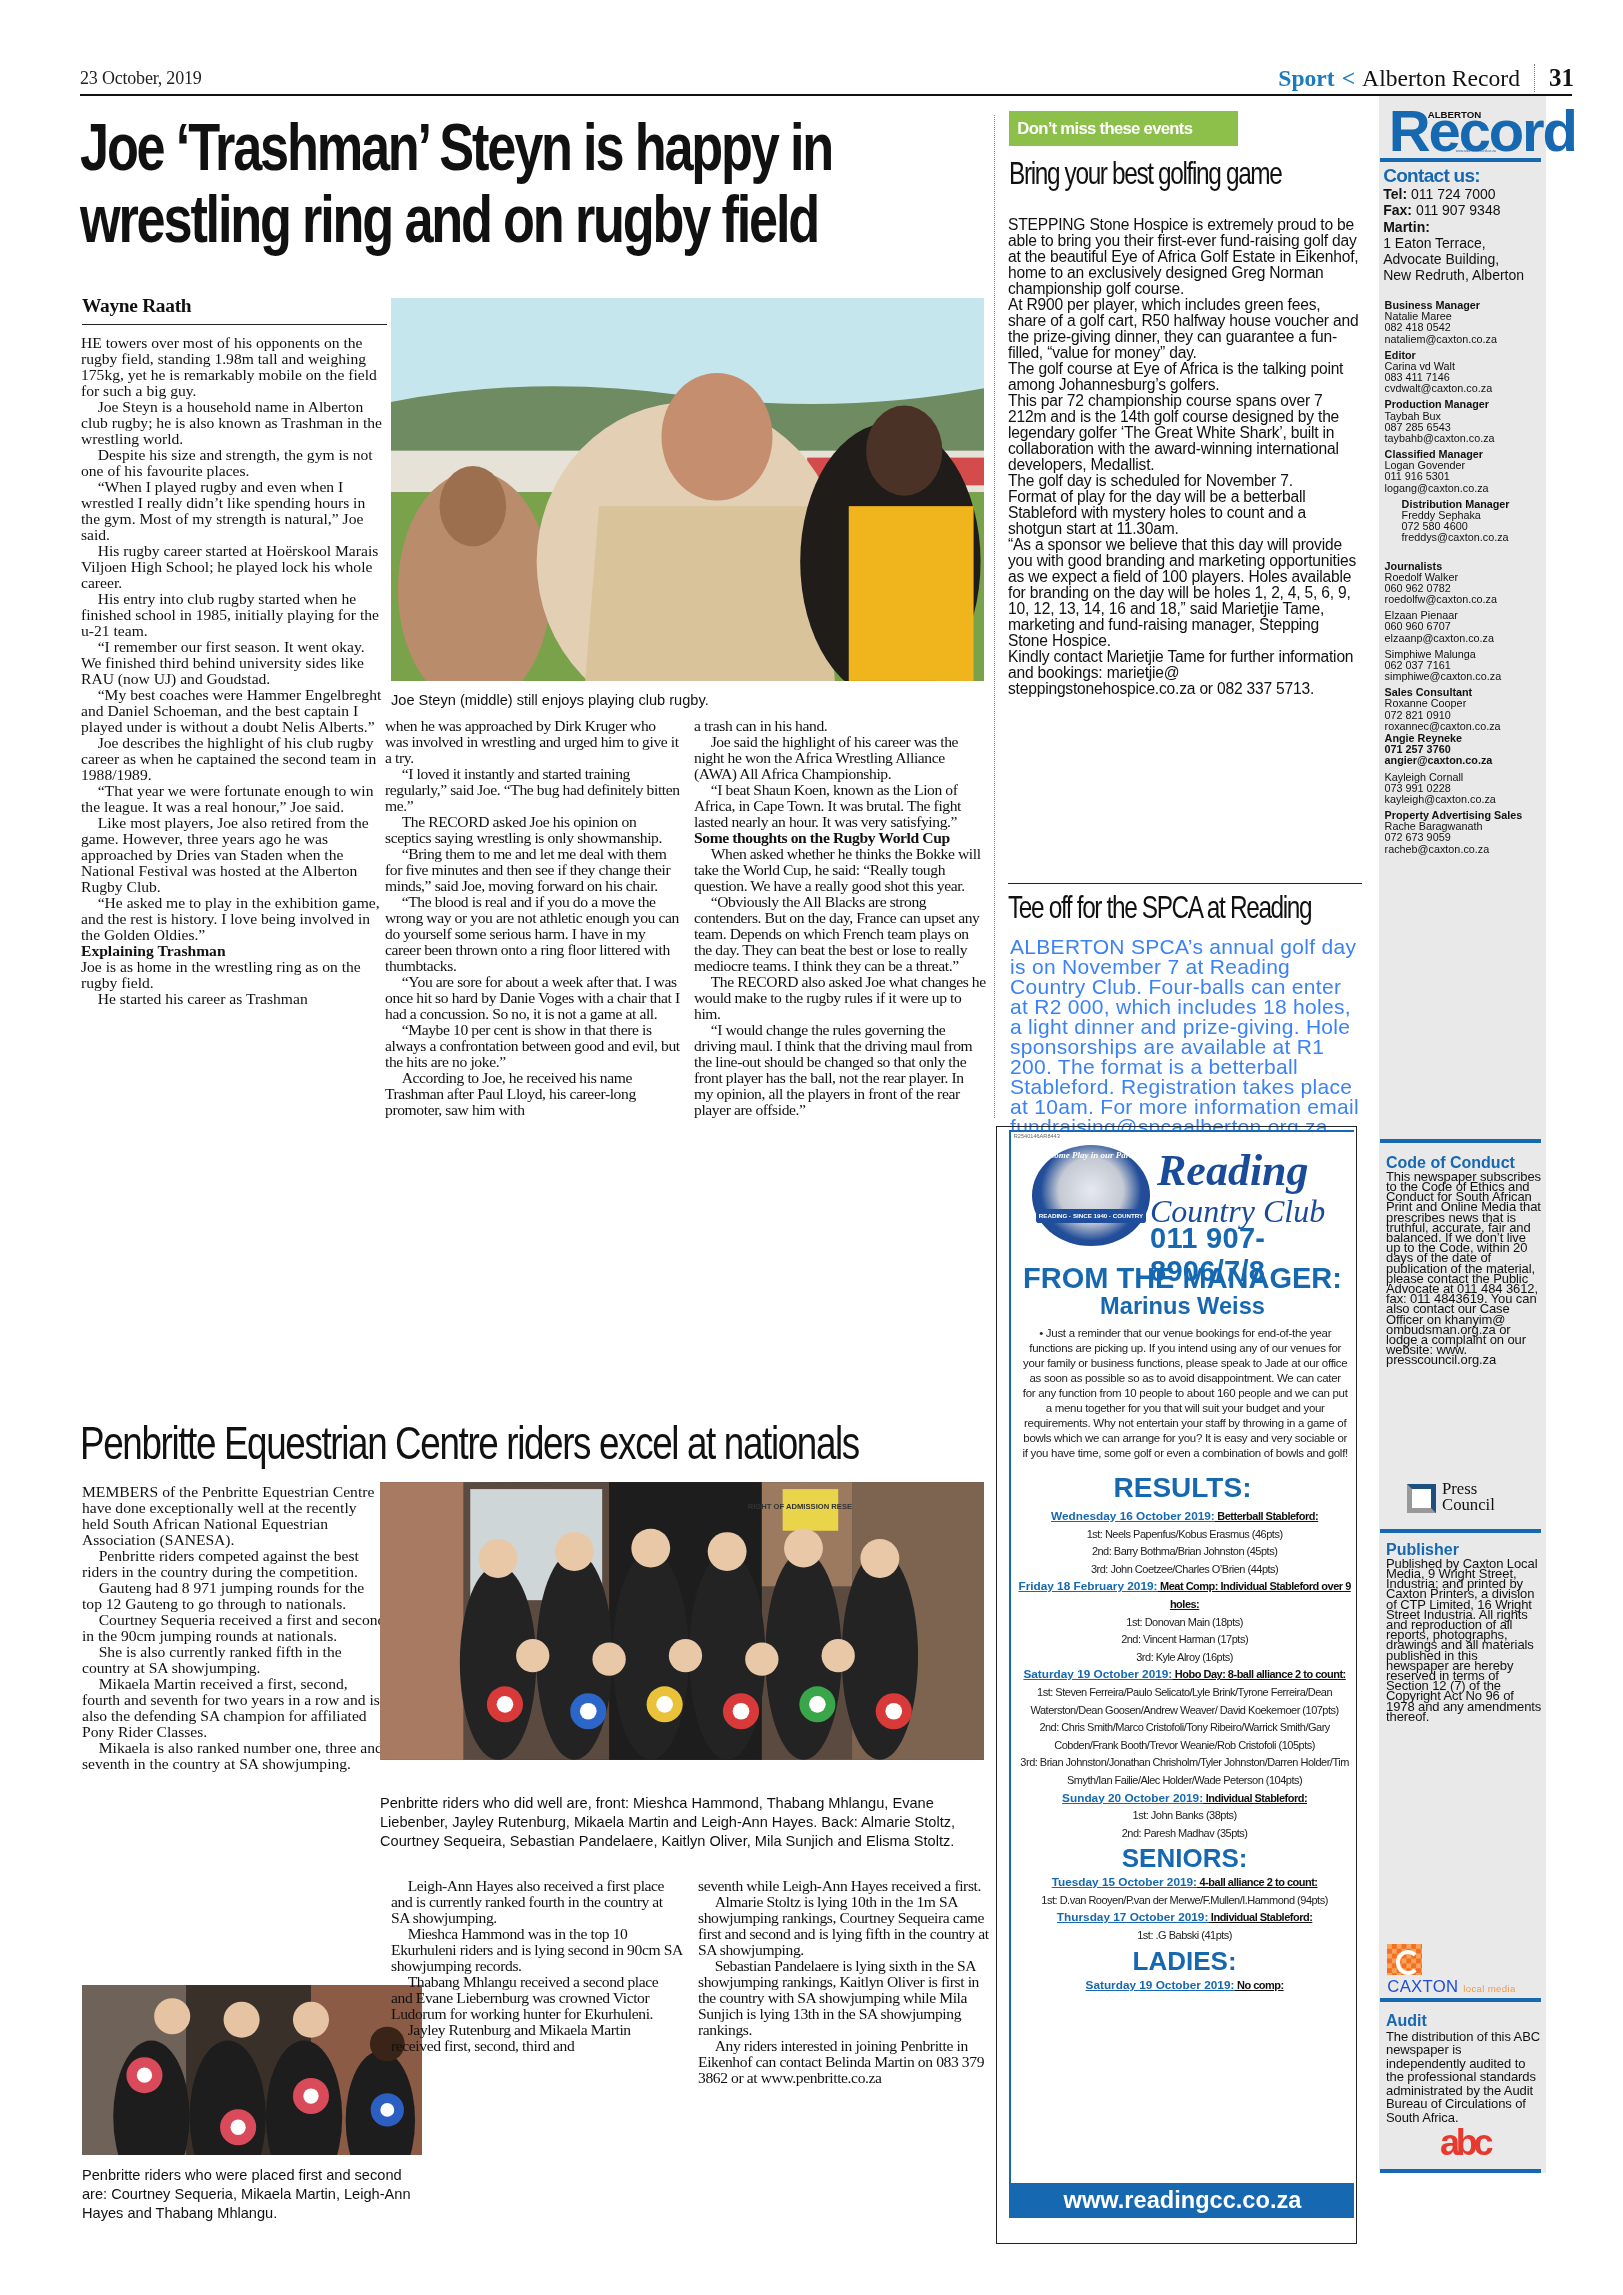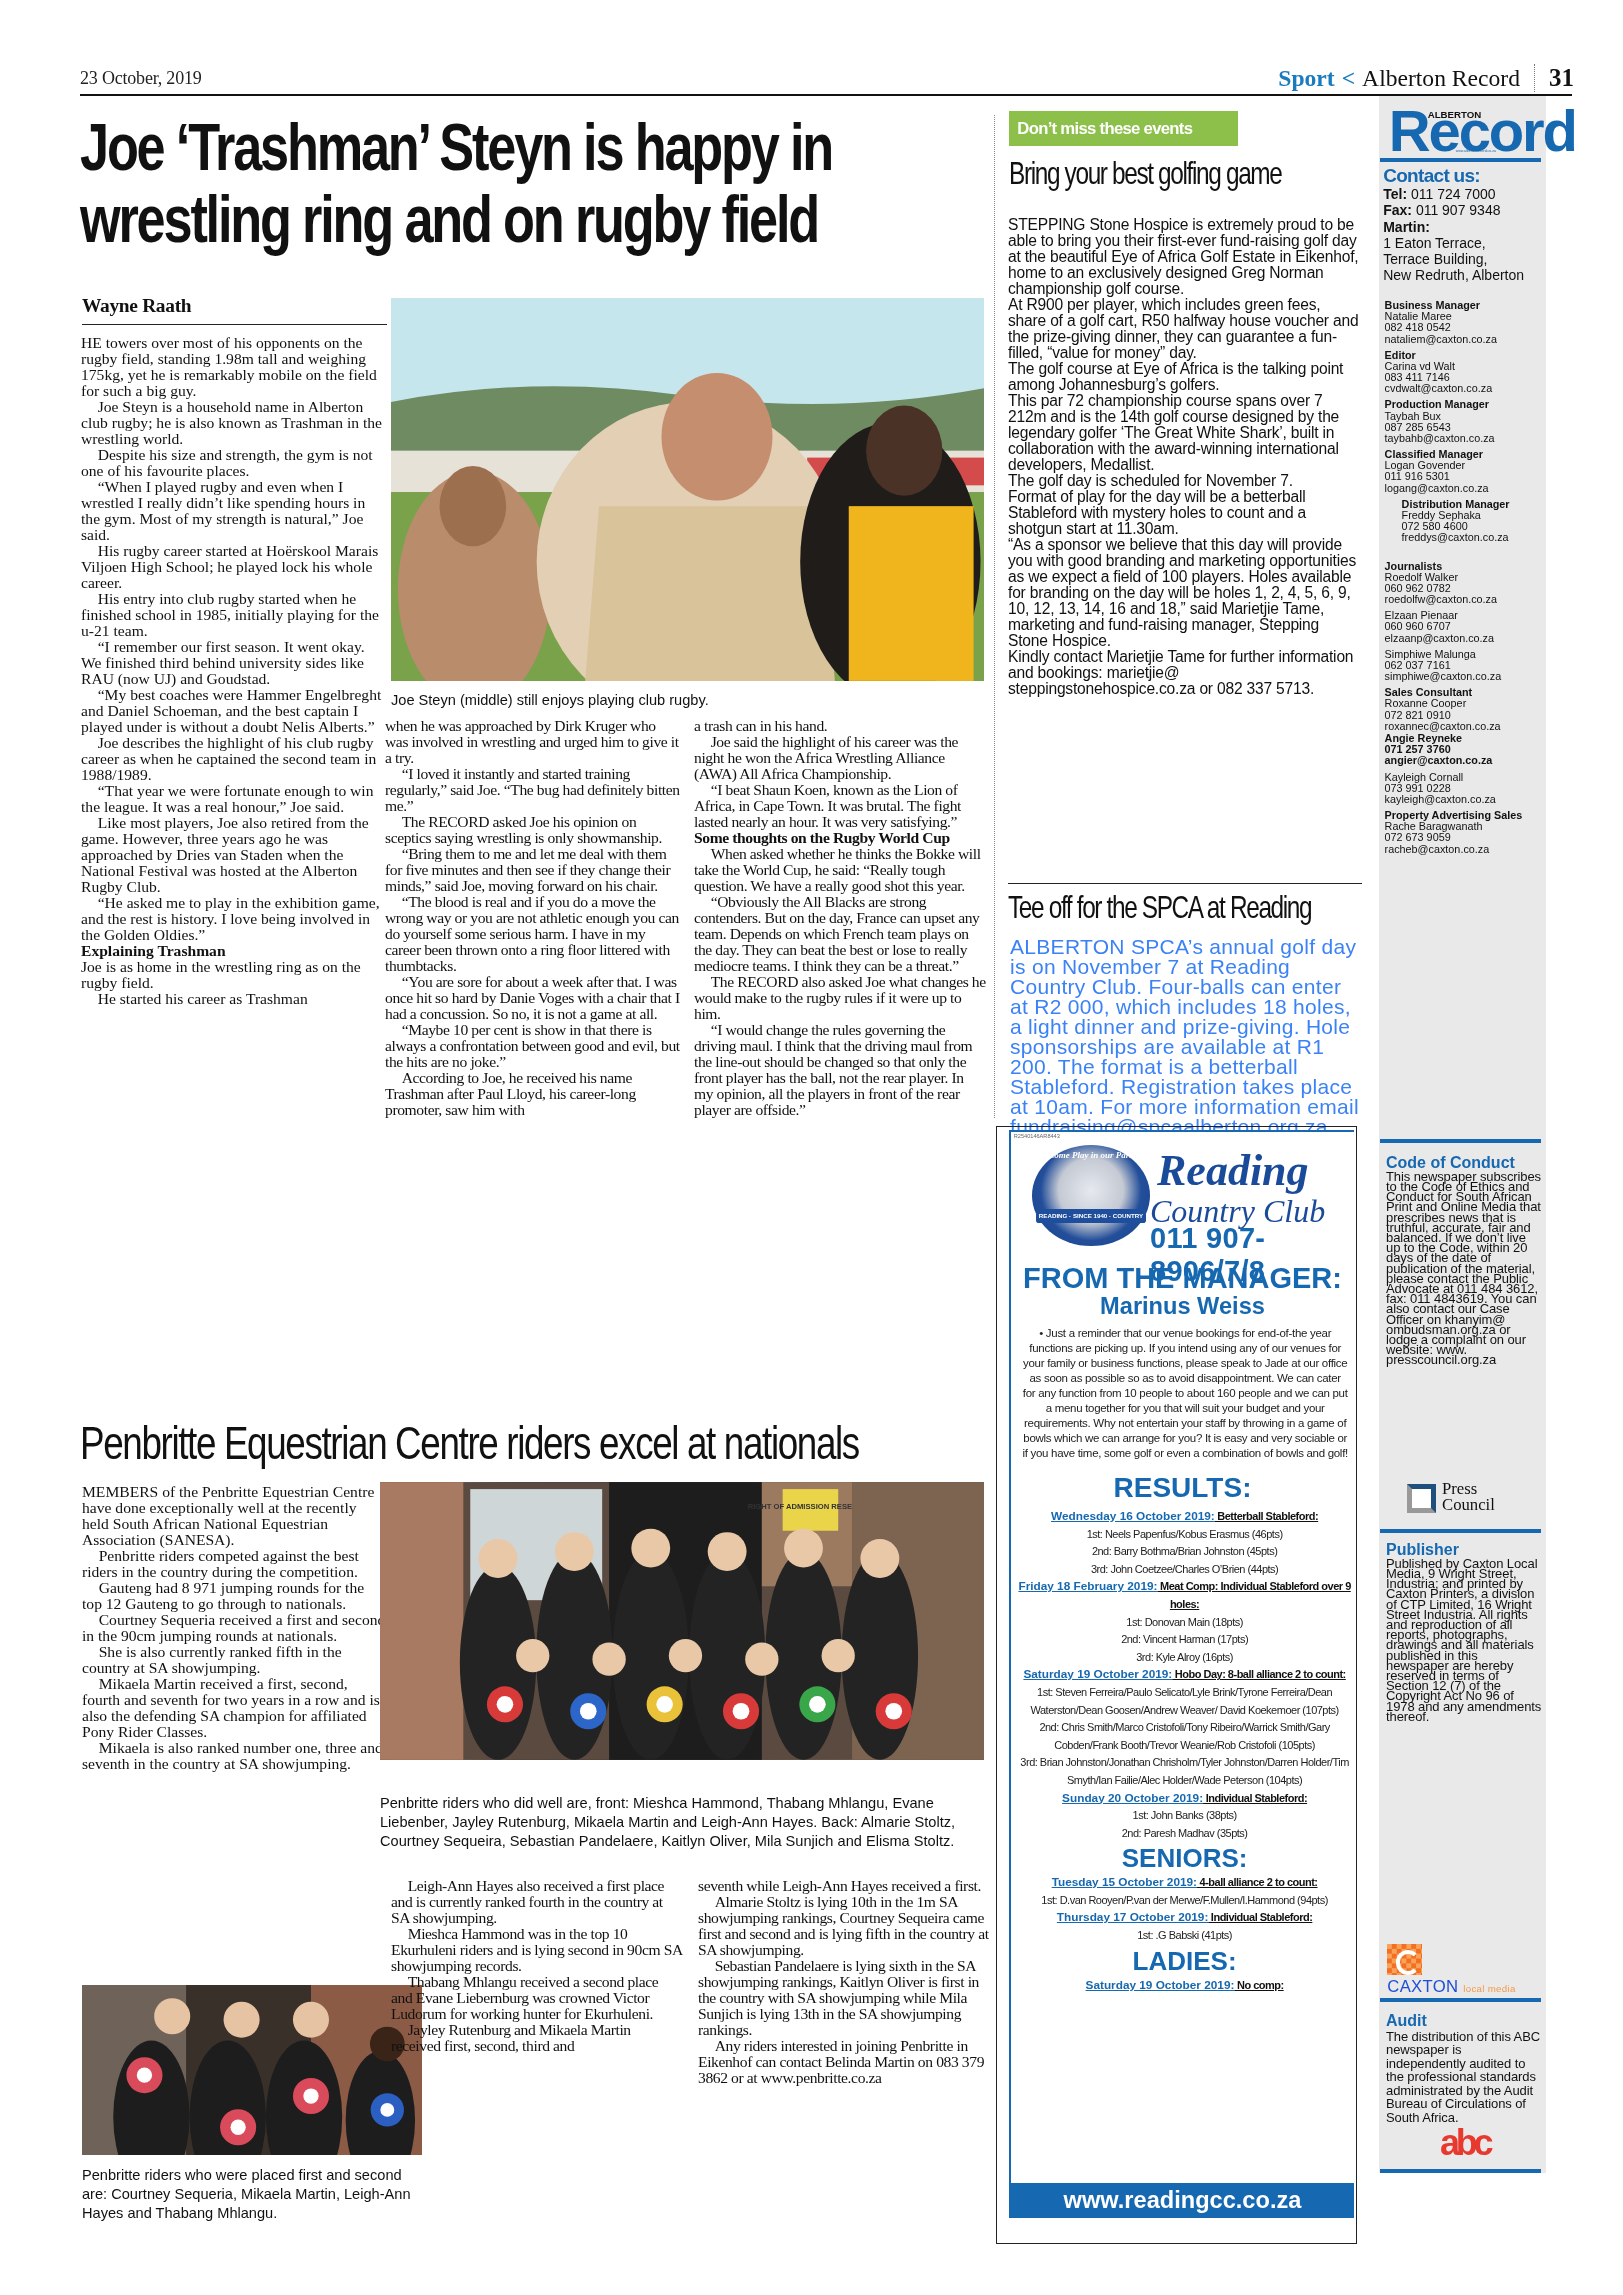--- a/index.html
+++ b/index.html
@@ -250,21 +250,21 @@
     <div class="sb-logo-top">ALBERTON</div>
     <div class="sb-logo-url">www.albertonrecord.co.za</div>
   </div>
   <div class="sb-bar" style="top:62px"></div>
   <div class="sb-contact">
     <div class="sb-contact-title">Contact us:</div>
     <div class="sb-line"><b>Tel:</b> <span>011 724 7000</span></div>
     <div class="sb-line"><b>Fax:</b> <span>011 907 9348</span></div>
     <div class="sb-line"><b>Martin:</b></div>
     <div class="sb-line">1 Eaton Terrace,</div>
-    <div class="sb-line">Terrace Building,</div>
+    <div class="sb-line">Advocate Building,</div>
     <div class="sb-line">New Redruth, Alberton</div>
   </div>
   <div class="sb-staff">
       <div class="role-block" style="margin-top: 4.9px;">
         <div class="role" style="margin-top: 0px;">Business Manager</div>
         <div class="">Natalie Maree</div>
         <div class="">082 418 0542</div>
         <div class="">nataliem@caxton.co.za</div>
       </div>
       <div class="role-block" style="margin-top: 4.9px;">

